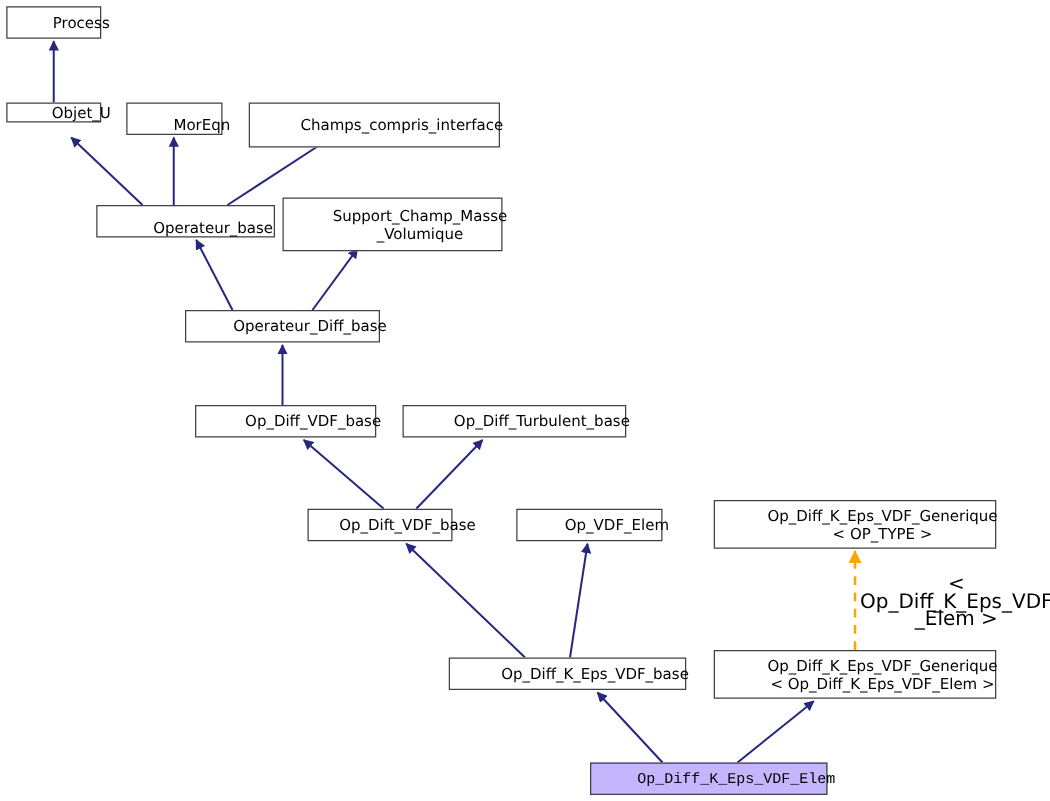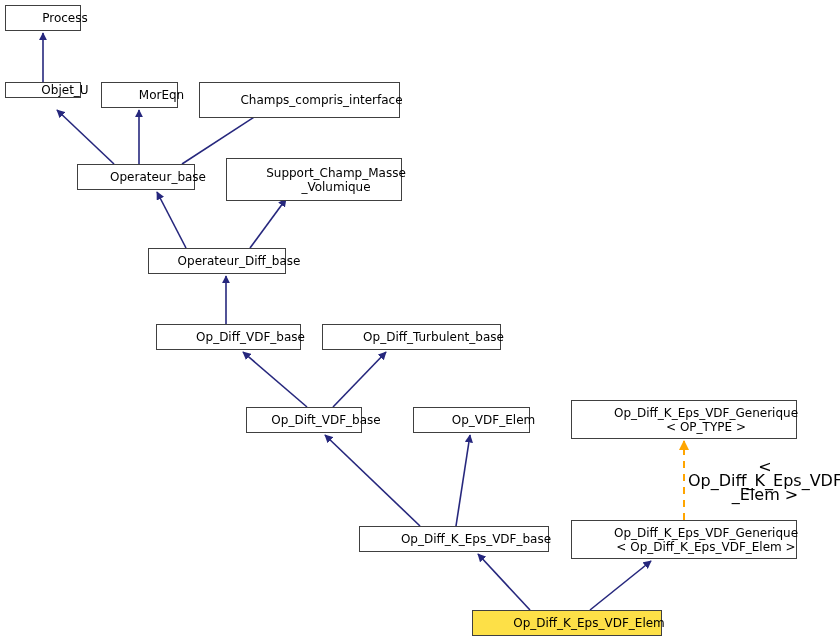--- a/index.html
+++ b/index.html
@@ -33,22 +33,23 @@
     justify-content: center;
     text-align: center;
     color: #000000;
     font-size: 12px;
     line-height: 14px;
     white-space: pre-line;
     z-index: 2;
     padding-left: 44px;
   }
   .node.highlight {
-    background: #fde047;
+    background: #c4b5fd;
     border-color: #404040;
+    font-family: Liberation Mono, monospace;
   }
   .node-label {
     display: block;
     white-space: pre-line;
     padding: 0 4px;
   }
   .edge-label {
     position: absolute;
     font-family: "DejaVu Sans", sans-serif;
     font-size: 16px;
@@ -87,26 +88,26 @@
         <line x1="456" y1="526" x2="470" y2="435" stroke="#26277d" stroke-width="1.6" marker-end="url(#arrow-inherit)"></line>
         <line x1="684" y1="520" x2="684" y2="441" stroke="#ffa500" stroke-width="2" stroke-dasharray="7,6" marker-end="url(#arrow-template)"></line>
         <line x1="530" y1="610" x2="478" y2="554" stroke="#26277d" stroke-width="1.6" marker-end="url(#arrow-inherit)"></line>
         <line x1="590" y1="610" x2="651" y2="561" stroke="#26277d" stroke-width="1.6" marker-end="url(#arrow-inherit)"></line>
       </g>
   </svg>
 
   <div id="node-layer">
       <div class="node" style="left: 5px; top: 5px; width: 76px; height: 26px;"><span class="node-label">Process</span></div>
       <div class="node" style="left: 5px; top: 82px; width: 76px; height: 16px;"><span class="node-label">Objet_U</span></div>
-      <div class="node" style="left: 101px; top: 82px; width: 77px; height: 26px;"><span class="node-label">MorEqn</span></div>
+      <div class="node" style="left: 101px; top: 82px; width: 77px; height: 26px; align-items: flex-end;"><span class="node-label">MorEqn</span></div>
       <div class="node" style="left: 199px; top: 82px; width: 201px; height: 36px;"><span class="node-label">Champs_compris_interface</span></div>
-      <div class="node" style="left: 77px; top: 164px; width: 118px; height: 26px;"><span class="node-label">Operateur_base</span></div>
+      <div class="node" style="left: 77px; top: 164px; width: 143px; height: 26px; align-items: flex-end;"><span class="node-label">Operateur_base</span></div>
       <div class="node" style="left: 226px; top: 158px; width: 176px; height: 43px;"><span class="node-label">Support_Champ_Masse
 _Volumique</span></div>
-      <div class="node" style="left: 148px; top: 248px; width: 138px; height: 26px;"><span class="node-label">Operateur_Diff_base</span></div>
+      <div class="node" style="left: 148px; top: 248px; width: 156px; height: 26px;"><span class="node-label">Operateur_Diff_base</span></div>
       <div class="node" style="left: 156px; top: 324px; width: 145px; height: 26px;"><span class="node-label">Op_Diff_VDF_base</span></div>
       <div class="node" style="left: 322px; top: 324px; width: 179px; height: 26px; text-align: center;"><span class="node-label">Op_Diff_Turbulent_base</span></div>
       <div class="node" style="left: 246px; top: 407px; width: 116px; height: 26px;"><span class="node-label">Op_Dift_VDF_base</span></div>
       <div class="node" style="left: 413px; top: 407px; width: 117px; height: 26px;"><span class="node-label">Op_VDF_Elem</span></div>
       <div class="node" style="left: 571px; top: 400px; width: 226px; height: 39px;"><span class="node-label">Op_Diff_K_Eps_VDF_Generique
 &lt; OP_TYPE &gt;</span></div>
       <div class="node" style="left: 359px; top: 526px; width: 190px; height: 26px;"><span class="node-label">Op_Diff_K_Eps_VDF_base</span></div>
       <div class="node" style="left: 571px; top: 520px; width: 226px; height: 39px;"><span class="node-label">Op_Diff_K_Eps_VDF_Generique
 &lt; Op_Diff_K_Eps_VDF_Elem &gt;</span></div>
       <div class="node highlight" style="left: 472px; top: 610px; width: 190px; height: 26px;"><span class="node-label">Op_Diff_K_Eps_VDF_Elem</span></div>

